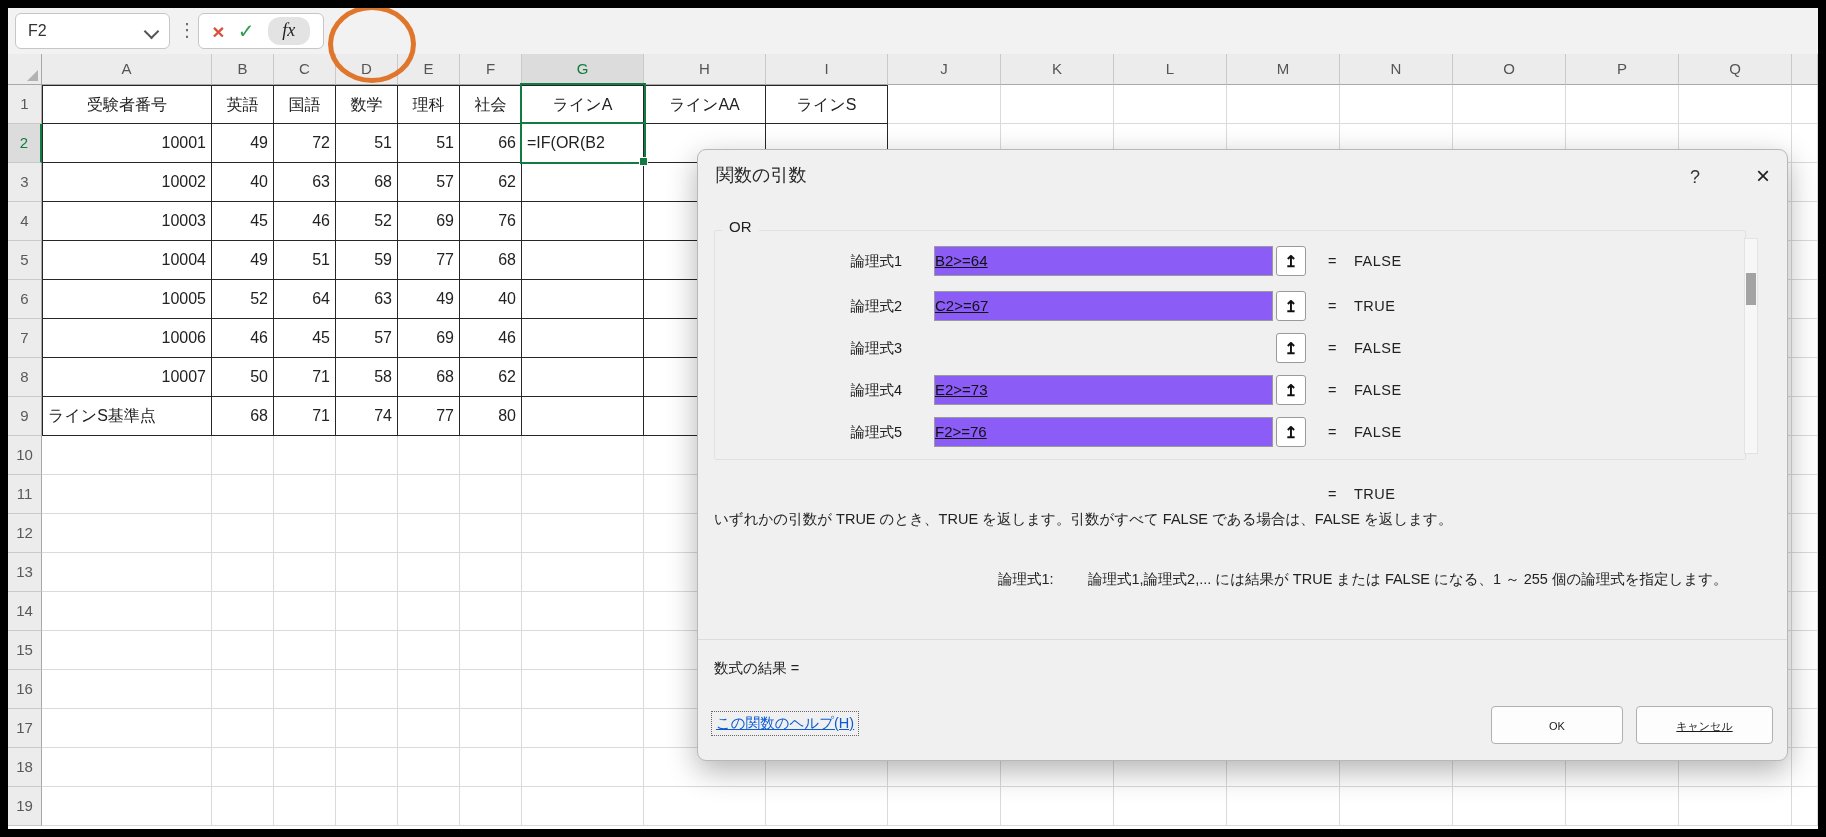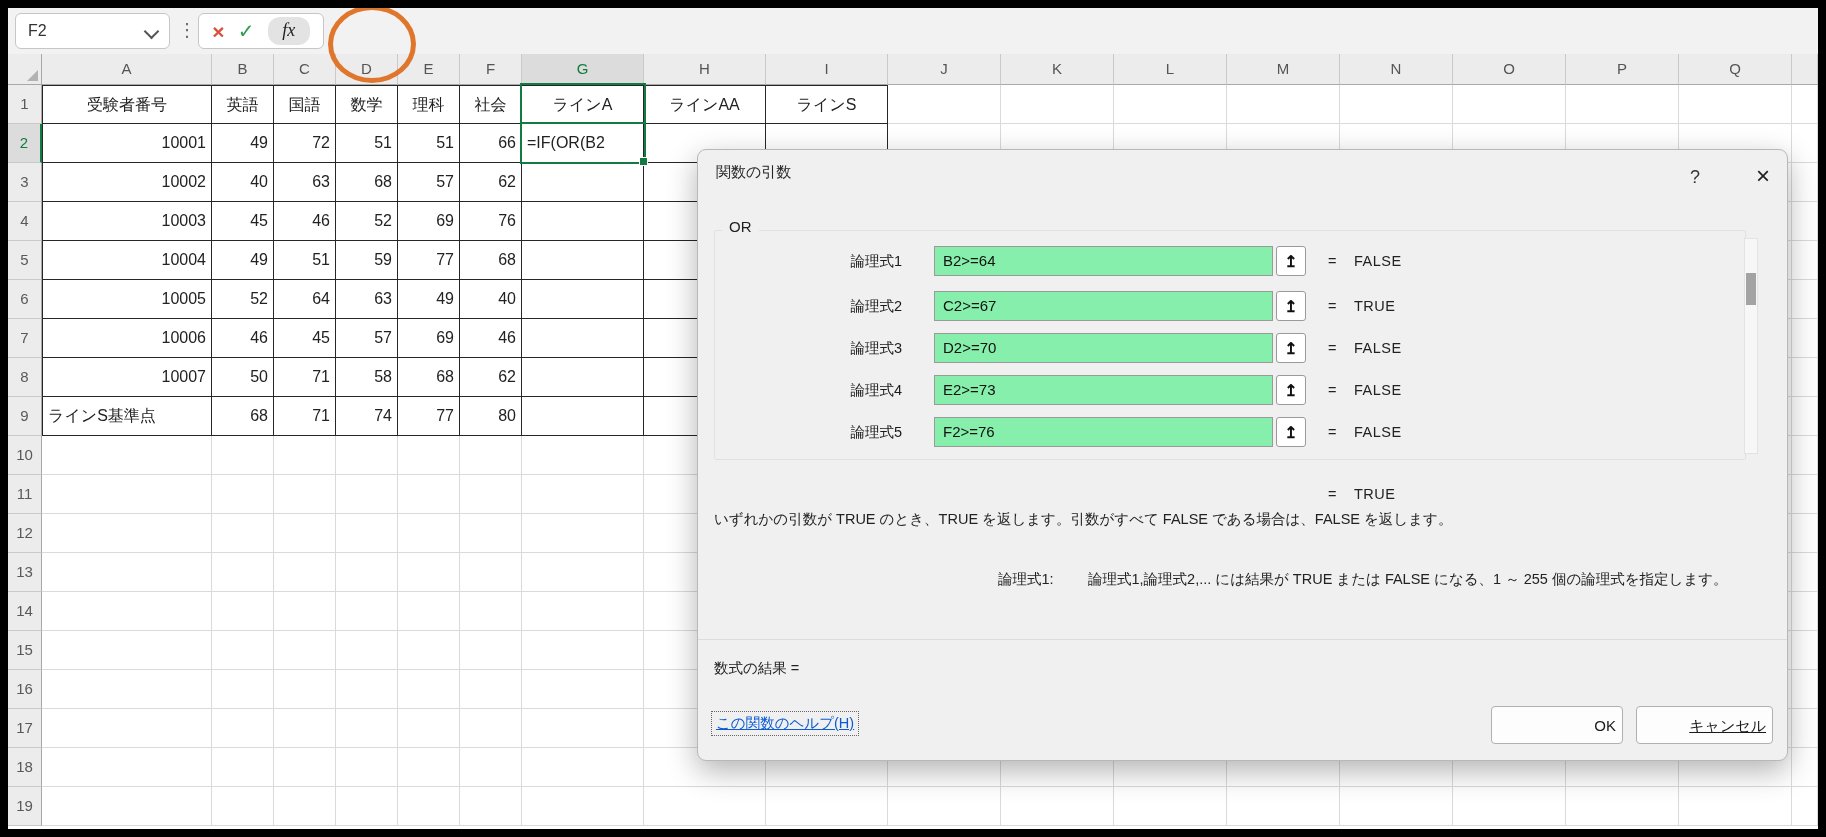--- a/index.html
+++ b/index.html
@@ -35,42 +35,42 @@
   .tb{border-right:1px solid #262626;border-bottom:1px solid #262626;}
   .tb-t{border-top:1px solid #262626;}
   .tb-l{border-left:1px solid #262626;}
   .ta-c{text-align:center;} .ta-r{text-align:right;} .ta-l{text-align:left;}
   #selbox{position:absolute;left:512px;top:29px;width:126px;height:81px;border:2px solid #147a42;box-sizing:border-box;z-index:5;pointer-events:none;}
   #selbox .mid{position:absolute;left:0;right:0;top:37px;height:2px;background:#147a42;}
   #selbox .handle{position:absolute;right:-4px;bottom:-4px;width:7px;height:7px;background:#147a42;border:1px solid #fff;}
 
   
   #dialog{position:absolute;left:689px;top:141px;width:1089px;height:610px;background:#f0f0f0;border:1px solid #b8b8b8;border-radius:9px;box-shadow:0 10px 30px rgba(0,0,0,.30);z-index:100;font-size:14.5px;color:#1f1f1f;}
-  #dlg-title{position:absolute;left:18px;top:13px;font-size:15px;color:#262626;}
+  #dlg-title{position:absolute;left:18px;top:13px;font-size:18px;color:#262626;}
   #dlg-help{position:absolute;left:984px;top:14px;width:26px;height:26px;text-align:center;line-height:26px;font-size:18px;color:#333;}
   #dlg-close{position:absolute;left:1050px;top:12px;width:30px;height:30px;text-align:center;line-height:28px;font-size:24px;color:#222;}
   #groupbox{position:absolute;left:16px;top:80px;width:1030px;height:228px;border:1px solid #e1e1e1;border-radius:2px;}
   #grouplabel{position:absolute;left:24px;top:68px;background:#f0f0f0;padding:0 7px;font-size:15px;color:#222;}
   .frow{position:absolute;left:0;width:100%;height:30px;}
   .flabel{position:absolute;left:100px;width:104px;text-align:right;line-height:30px;color:#1a1a1a;}
-  .finput{position:absolute;left:236px;width:339px;height:30px;background:#86efac;border:1px solid #9a9a9a;box-sizing:border-box;line-height:28px;padding-left:8px;font-size:15px;color:#111;}
+  .finput{position:absolute;left:236px;width:339px;height:30px;background:#8b5cf6;border:1px solid #9a9a9a;box-sizing:border-box;line-height:28px;font-size:15px;color:#111;text-decoration:underline;}
   .fpick{position:absolute;left:578px;width:30px;height:30px;background:#fff;border:1px solid #9a9a9a;border-radius:3px;box-sizing:border-box;text-align:center;line-height:27px;font-size:16px;font-weight:bold;color:#111;padding:0;}
   .feq{position:absolute;left:630px;line-height:30px;color:#222;}
   .fres{position:absolute;left:656px;line-height:30px;color:#222;letter-spacing:.5px;}
   #dlg-scroll{position:absolute;left:1046px;top:88px;width:14px;height:216px;background:#f7f7f7;border:1px solid #e3e3e3;box-sizing:border-box;}
   #dlg-scroll .thumb{position:absolute;left:1px;top:34px;width:10px;height:32px;background:#a3a3a3;}
   #overall{position:absolute;top:332px;left:0;width:100%;height:24px;}
   #overall .feq{line-height:24px;} #overall .fres{line-height:24px;}
   #dlg-desc{position:absolute;left:16px;top:358px;width:1050px;line-height:22px;color:#222;}
   #arg-label{position:absolute;left:300px;top:418px;line-height:23px;color:#222;}
   #arg-text{position:absolute;left:390px;top:418px;width:648px;line-height:23px;color:#222;}
   #dlg-sep{position:absolute;left:0;top:489px;width:100%;border-top:1px solid #dcdcdc;}
   #dlg-result{position:absolute;left:16px;top:506px;line-height:24px;color:#222;}
   #dlg-link{position:absolute;left:14px;top:562px;padding:2px 4px;color:#0b5bd3;text-decoration:underline;outline:1px dotted #666;}
-  .dbtn{position:absolute;top:556px;height:38px;background:#fdfdfd;border:1px solid #b0b0b0;border-radius:4px;box-sizing:border-box;text-align:right;line-height:36px;font-size:15px;color:#1a1a1a;}
+  .dbtn{position:absolute;top:556px;height:38px;background:#fdfdfd;border:1px solid #b0b0b0;border-radius:4px;box-sizing:border-box;text-align:center;line-height:36px;font-size:11px;color:#1a1a1a;}
   #btn-ok{left:793px;width:132px;}
   #btn-cancel{left:938px;width:137px;text-decoration:underline;}
 </style>
 </head>
 <body>
 
 <div id="app">
 
   <div id="toolbar">
     <div id="namebox">
@@ -492,21 +492,20 @@
     </div>
     <div class="frow" style="top:141px">
       <div class="flabel">論理式2</div>
       <div class="finput">C2&gt;=67</div>
       <button class="fpick"><span>↥</span></button>
       <div class="feq">=</div>
       <div class="fres">TRUE</div>
     </div>
     <div class="frow" style="top:183px">
       <div class="flabel">論理式3</div>
-      <div class="finput">D2&gt;=70</div>
       <button class="fpick"><span>↥</span></button>
       <div class="feq">=</div>
       <div class="fres">FALSE</div>
     </div>
     <div class="frow" style="top:225px">
       <div class="flabel">論理式4</div>
       <div class="finput">E2&gt;=73</div>
       <button class="fpick"><span>↥</span></button>
       <div class="feq">=</div>
       <div class="fres">FALSE</div>

